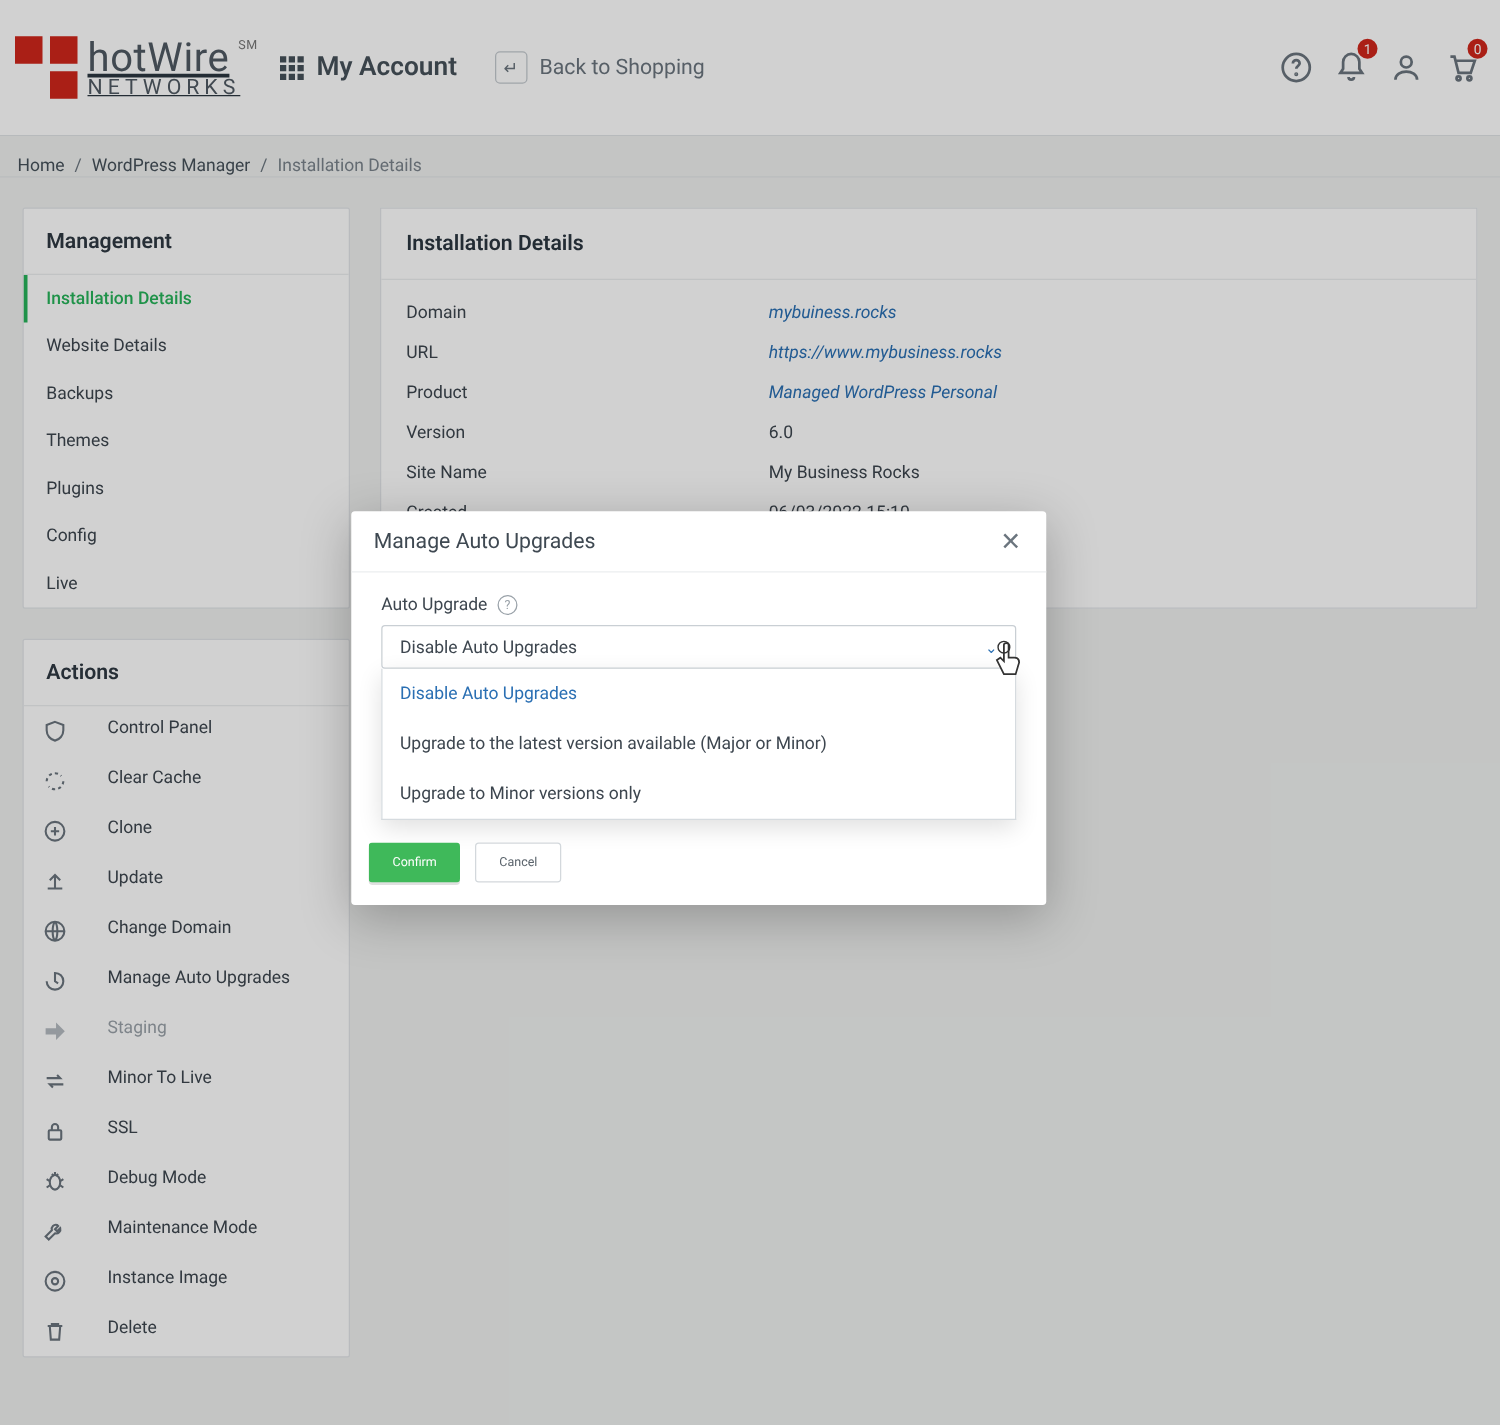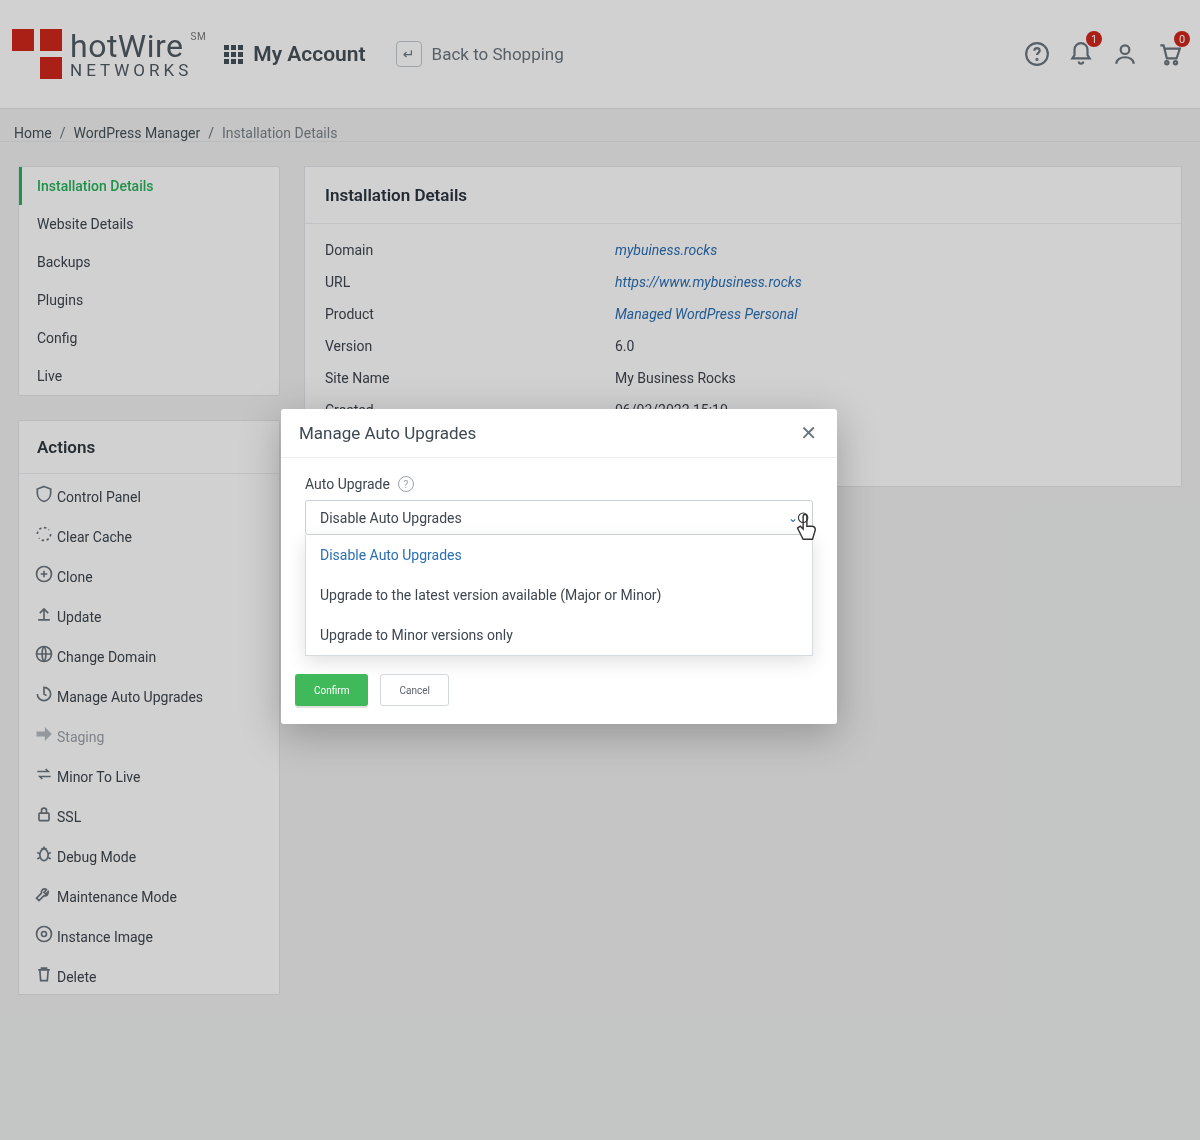--- a/index.html
+++ b/index.html
@@ -23,21 +23,21 @@
   height: 109px;
   display: flex;
   align-items: center;
   padding: 0 18px 0 12px;
   border-bottom: 1px solid #e0e3e6;
 }
 .logo-block { display: flex; align-items: center; gap: 8px; }
 .logo-squares { display: grid; grid-template-columns: repeat(2,22px); grid-template-rows: repeat(2,22px); gap: 6px; }
 .logo-squares span { background: #d0271b; }
 .logo-squares span:nth-child(3){ background: transparent; }
-.logo-text { line-height: 1; }
+.logo-text { line-height: 1; text-decoration: underline; }
 .logo-text .top { font-size: 32px; color: #505a63; letter-spacing: 0.5px; position:relative;}
 .logo-text .top b { font-weight: 400; }
 .logo-text .top .sm { font-size:10px; position:absolute; top:2px; right:-14px; color:#777;}
 .logo-text .bot { font-size: 17px; color: #505a63; letter-spacing: 4px; text-align: right; }
 .my-account { display: flex; align-items: center; gap: 10px; margin-left: 32px; font-size: 21px; font-weight: 600; color: #46515a; }
 .grid-icon { display: grid; grid-template-columns: repeat(3,5px); grid-template-rows: repeat(3,5px); gap: 2px; }
 .grid-icon span { background:#46515a; }
 .back-shop { display:flex; align-items:center; gap:10px; margin-left:30px; font-size:17px; color:#6b757e; }
 .back-key { width:26px; height:26px; border:1px solid #c4cacf; border-radius:4px; display:flex; align-items:center; justify-content:center; font-size:14px; color:#6b757e;}
 .header-right { margin-left:auto; display:flex; align-items:center; gap:18px; }
@@ -47,21 +47,21 @@
 .breadcrumb { height:33px; display:flex; align-items:flex-end; padding:0 14px; gap:8px; font-size:14px; color:#6b757e; background:#eff1f0; border-bottom:1px solid #e4e6e8;}
 .breadcrumb a { color:#46515a; }
 .breadcrumb .current { color:#7a838b; }
 .content { display:flex; gap:24px; padding:24px 18px; }
 .sidecol { width:262px; flex-shrink:0; }
 .card { background:#fff; border:1px solid #e2e5e8; border-radius:2px; }
 .card-h { padding:16px 18px; font-size:17px; font-weight:600; color:#2f3942; border-bottom:1px solid #eceef0;}
 .mgmt-item { padding:11px 18px; font-size:14px; color:#3d464f; cursor:pointer; }
 .mgmt-item.active { color:#27b35a; border-left:3px solid #27b35a; padding-left:15px; font-weight:500;}
 .actions-card { margin-top:24px; }
-.action-item { display:flex; align-items:flex-end; gap:2px; padding:9px 14px; font-size:14px; color:#3d464f; cursor:pointer;}
+.action-item { display:flex; align-items:flex-start; gap:31px; padding:9px 14px; font-size:14px; color:#3d464f; cursor:pointer;}
 .action-item.disabled { color:#9aa2a9; }
 .action-item .aicon { width:22px; height:22px; flex-shrink:0; display:flex; align-items:center; justify-content:center; }
 .action-item .aicon svg { width:20px; height:20px; stroke:#6b757e; fill:none; stroke-width:2;}
 .action-item.disabled .aicon svg { stroke:#b5bbc1; fill:#b5bbc1;}
 .maincol { flex:1; }
 .detail-card { background:#fff; border:1px solid #e2e5e8; }
 .detail-card-h { padding:18px 20px; font-size:17px; font-weight:600; border-bottom:1px solid #eceef0;}
 .detail-table { padding:10px 20px 60px; }
 .drow { display:flex; padding:8px 0; font-size:14px; }
 .drow .dk { width:290px; color:#3d464f; }
@@ -162,23 +162,25 @@
 
 <div class="breadcrumb">
   <a>Home</a> /
   <a>WordPress Manager</a> /
   <span class="current">Installation Details</span>
 </div>
 
 <div class="content">
   <div class="sidecol">
     <div class="card">
+      <div class="card-h">Management</div>
       <div class="mgmt-item active">Installation Details</div>
       <div class="mgmt-item">Website Details</div>
       <div class="mgmt-item">Backups</div>
+      <div class="mgmt-item">Themes</div>
       <div class="mgmt-item">Plugins</div>
       <div class="mgmt-item">Config</div>
       <div class="mgmt-item">Live</div>
     </div>
 
     <div class="card actions-card">
       <div class="card-h">Actions</div>
       <div class="action-item">
           <span class="aicon">
             <svg viewBox="0 0 24 24">

